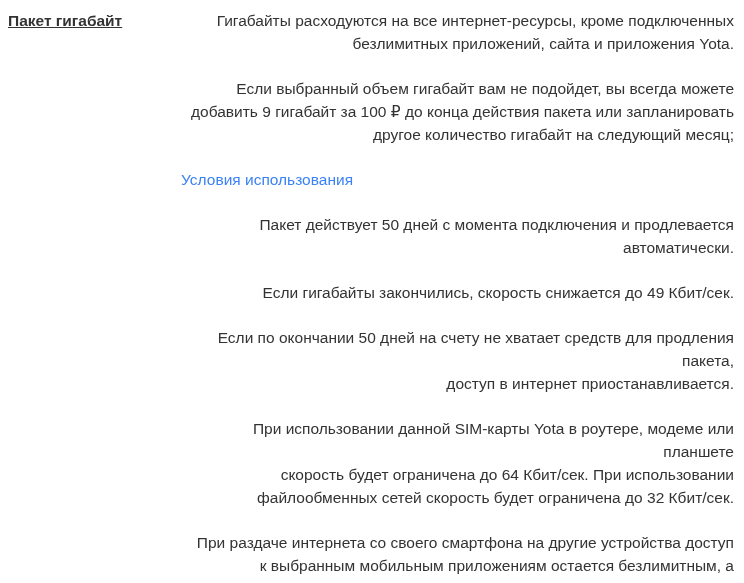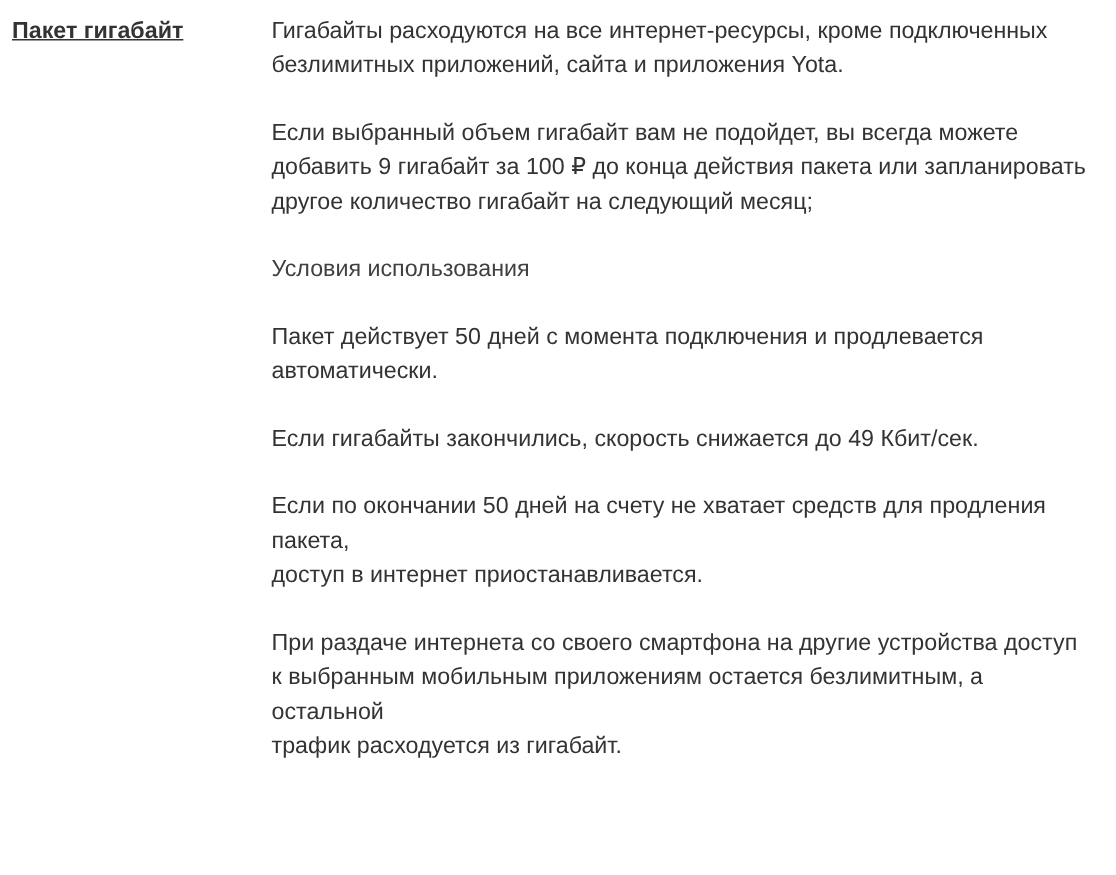--- a/index.html
+++ b/index.html
@@ -38,27 +38,28 @@
     flex: 1 1 auto;
     min-width: 0;
     padding-right: 10px;
   }
   .para {
     margin: 0 0 22px 0;
     font-size: 15.5px;
     line-height: 23px;
     color: #333333;
     white-space: pre-line;
+    text-align: right;
   }
   .subheading {
     margin: 16px 0 22px 0;
     font-size: 15.5px;
     line-height: 23px;
     font-weight: 400;
-    color: #404040;
+    color: #3b82f6;
     white-space: pre-line;
   }
 </style>
 </head>
 <body>
 
 <div class="spec-row">
   <div class="label-col">
     <h3>Пакет гигабайт</h3>
   </div>
@@ -67,17 +68,20 @@
 безлимитных приложений, сайта и приложения Yota.</p>
     <p class="para">Если выбранный объем гигабайт вам не подойдет, вы всегда можете
 добавить 9 гигабайт за 100 ₽ до конца действия пакета или запланировать
 другое количество гигабайт на следующий месяц;</p>
     <p class="subheading">Условия использования</p>
     <p class="para">Пакет действует 50 дней с момента подключения и продлевается
 автоматически.</p>
     <p class="para">Если гигабайты закончились, скорость снижается до 49 Кбит/сек.</p>
     <p class="para">Если по окончании 50 дней на счету не хватает средств для продления пакета,
 доступ в интернет приостанавливается.</p>
+    <p class="para">При использовании данной SIM-карты Yota в роутере, модеме или планшете
+скорость будет ограничена до 64 Кбит/сек. При использовании
+файлообменных сетей скорость будет ограничена до 32 Кбит/сек.</p>
     <p class="para">При раздаче интернета со своего смартфона на другие устройства доступ
 к выбранным мобильным приложениям остается безлимитным, а остальной
 трафик расходуется из гигабайт.</p>
   </div>
 </div>
 
 </body></html>

